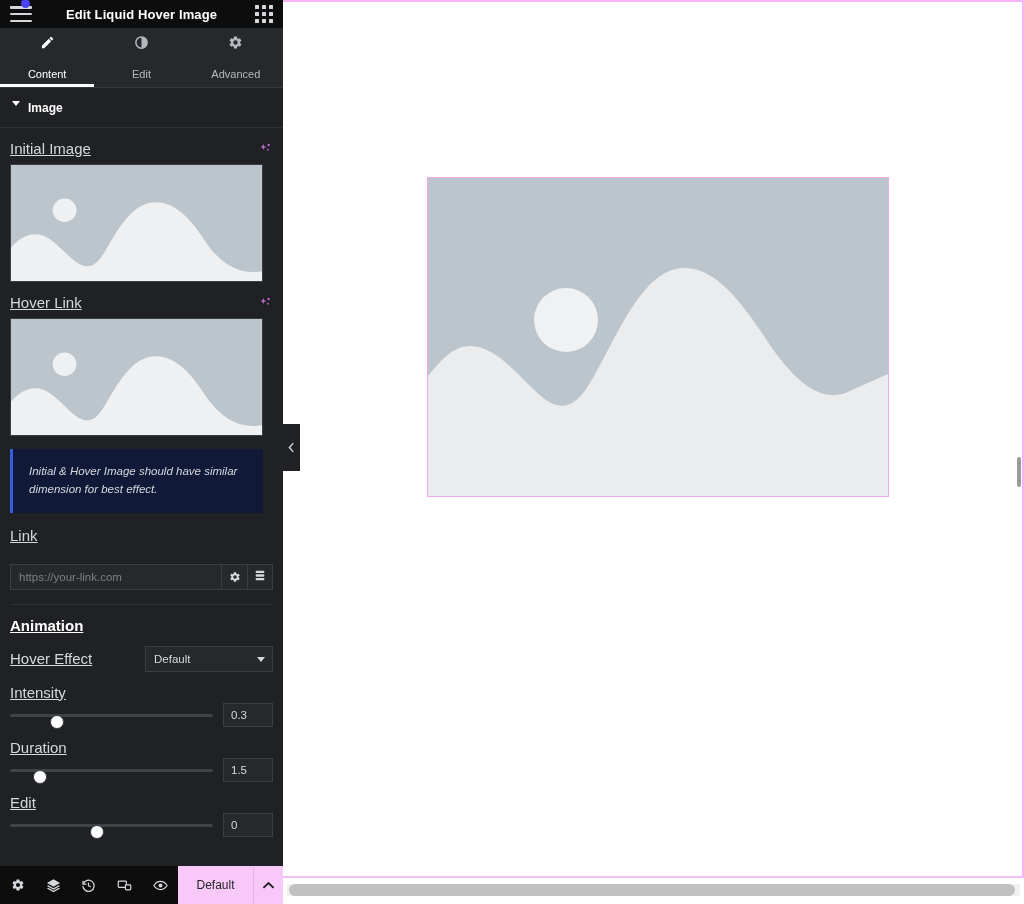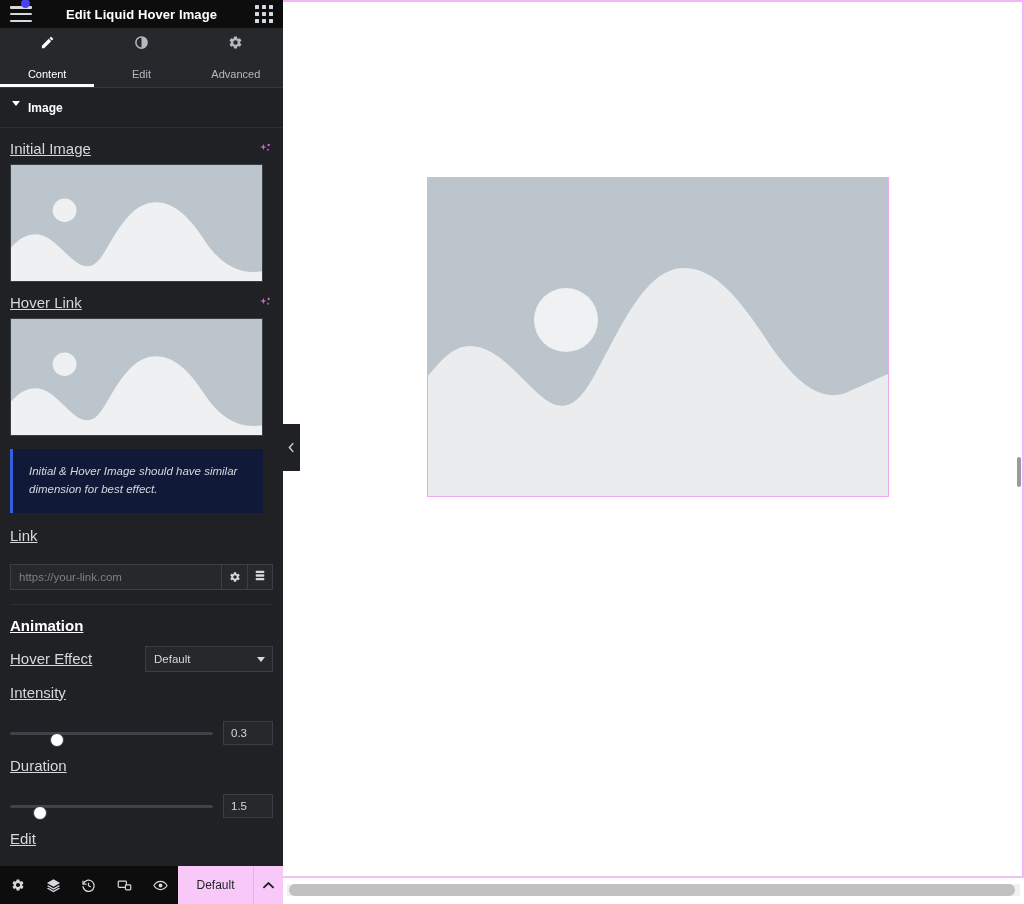--- a/index.html
+++ b/index.html
@@ -100,21 +100,21 @@
   
   .select-wrap { position: relative; width: 128px; }
   .select {
     width: 100%; height: 26px; background: #26292c; border: 1px solid #3a3f44;
     color: #d5d8dc; font-size: 11.5px; padding: 0 22px 0 8px;
     appearance: none; outline: none; font-family: "Liberation Sans", sans-serif; cursor: pointer;
   }
   .select-caret { position: absolute; right: 8px; top: 11px; width: 0; height: 0; border-left: 4.5px solid transparent; border-right: 4.5px solid transparent; border-top: 5px solid #d5d8dc; pointer-events: none; }
 
   
-  .slider-row { display: flex; align-items: center; gap: 10px; margin-top: 20px; }
+  .slider-row { display: flex; align-items: center; gap: 10px; margin-top: 2px; }
   .slider { position: relative; flex: 1; height: 14px; cursor: pointer; }
   .slider .track { position: absolute; top: 6px; left: 0; right: 0; height: 3px; background: #3f4348; border-radius: 2px; }
   .slider .thumb { position: absolute; top: 0; width: 14px; height: 14px; border-radius: 50%; background: #ffffff; transform: translateX(-50%); }
   .num-input {
     width: 50px; height: 24px; background: #26292c; border: 1px solid #3a3f44;
     color: #d5d8dc; font-size: 11.5px; padding: 0 7px; outline: none;
     font-family: "Liberation Sans", sans-serif;
   }
 
   

